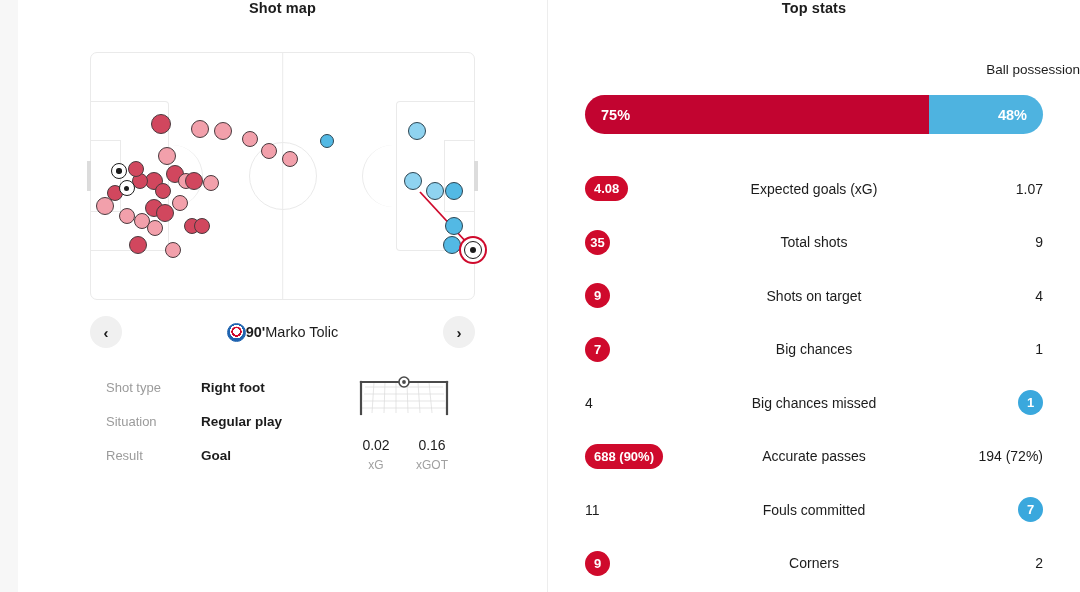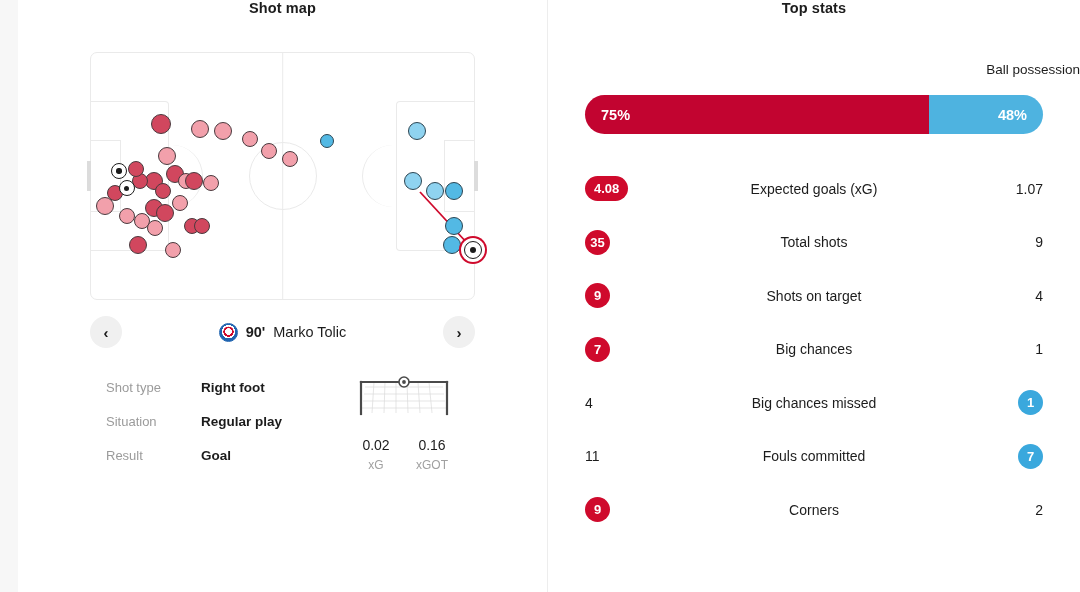--- a/index.html
+++ b/index.html
@@ -139,21 +139,21 @@
   }
   .nav-btn {
     width: 32px; height: 32px; border-radius: 50%;
     background: #f0f0f0; border: none;
     display: flex; align-items: center; justify-content: center;
     cursor: pointer;
     color: #1c1c1c; font-size: 15px; font-weight: bold;
     line-height: 1;
   }
   .player-label {
-    display: flex; align-items: center; gap: 8px;
+    display: flex; align-items: center; gap: 0;
     font-size: 14.5px; color: #1c1c1c;
   }
   .player-label .minute { font-weight: bold; }
   .player-label .pname { font-weight: normal; }
   .crest {
     width: 19px; height: 19px; border-radius: 50%;
     background: radial-gradient(circle at 50% 45%, #ffffff 0%, #ffffff 26%, #cf0a2c 27%, #cf0a2c 40%, #ffffff 41%, #ffffff 52%, #1e63b0 53%, #1e63b0 100%);
     border: 1px solid #1e63b0;
     flex: none;
   }
@@ -440,20 +440,29 @@
           <div class="stat-side left">
             <span class="plain">4</span>
           </div>
           <div class="stat-name">Big chances missed</div>
           <div class="stat-side right">
             <span class="pill away circ">1</span>
           </div>
         </div>
         <div class="stat-row">
           <div class="stat-side left">
+            <span class="pill home">688 (90%)</span>
+          </div>
+          <div class="stat-name">Accurate passes</div>
+          <div class="stat-side right">
+            <span class="plain">194 (72%)</span>
+          </div>
+        </div>
+        <div class="stat-row">
+          <div class="stat-side left">
             <span class="plain">11</span>
           </div>
           <div class="stat-name">Fouls committed</div>
           <div class="stat-side right">
             <span class="pill away circ">7</span>
           </div>
         </div>
         <div class="stat-row">
           <div class="stat-side left">
             <span class="pill home circ">9</span>

